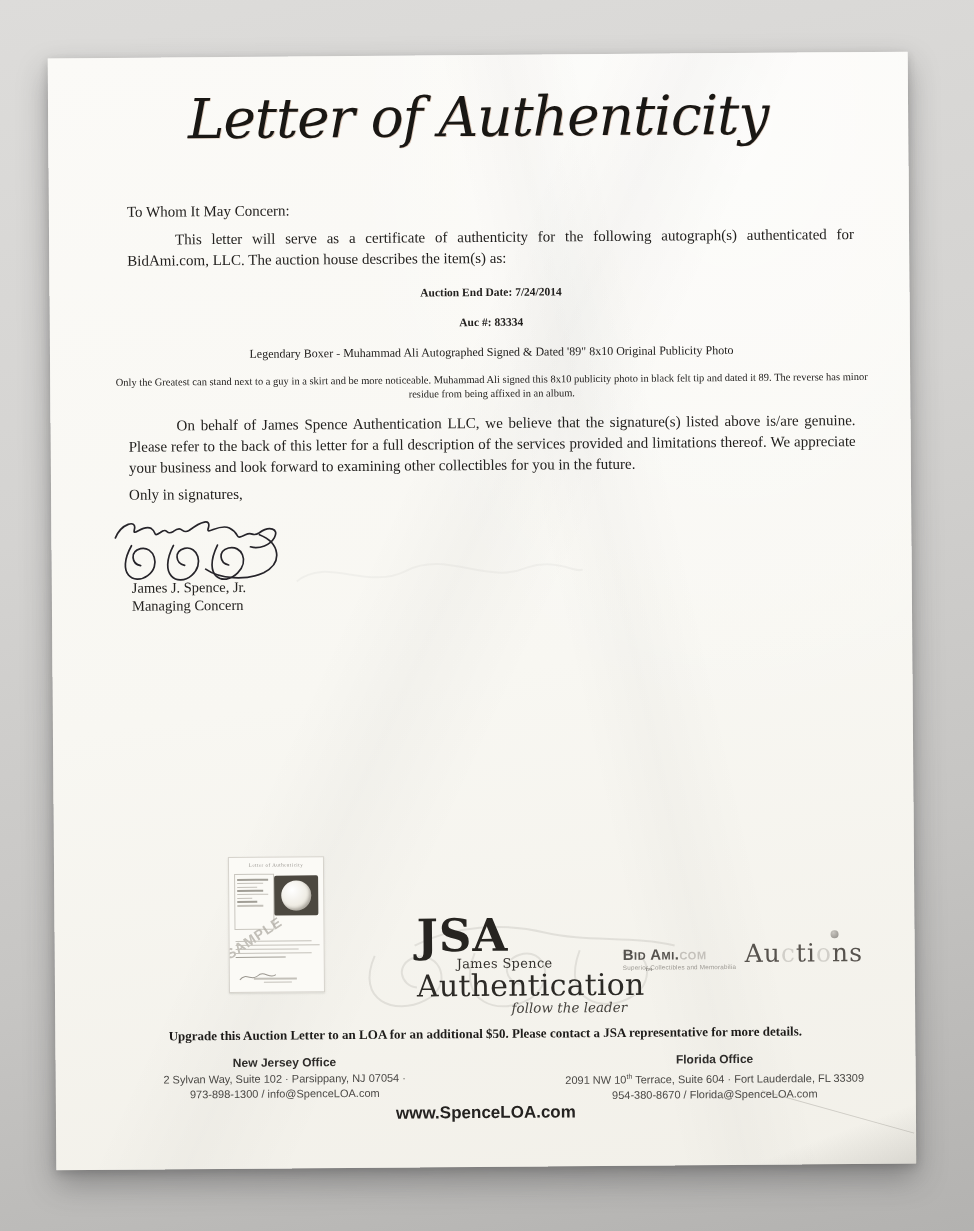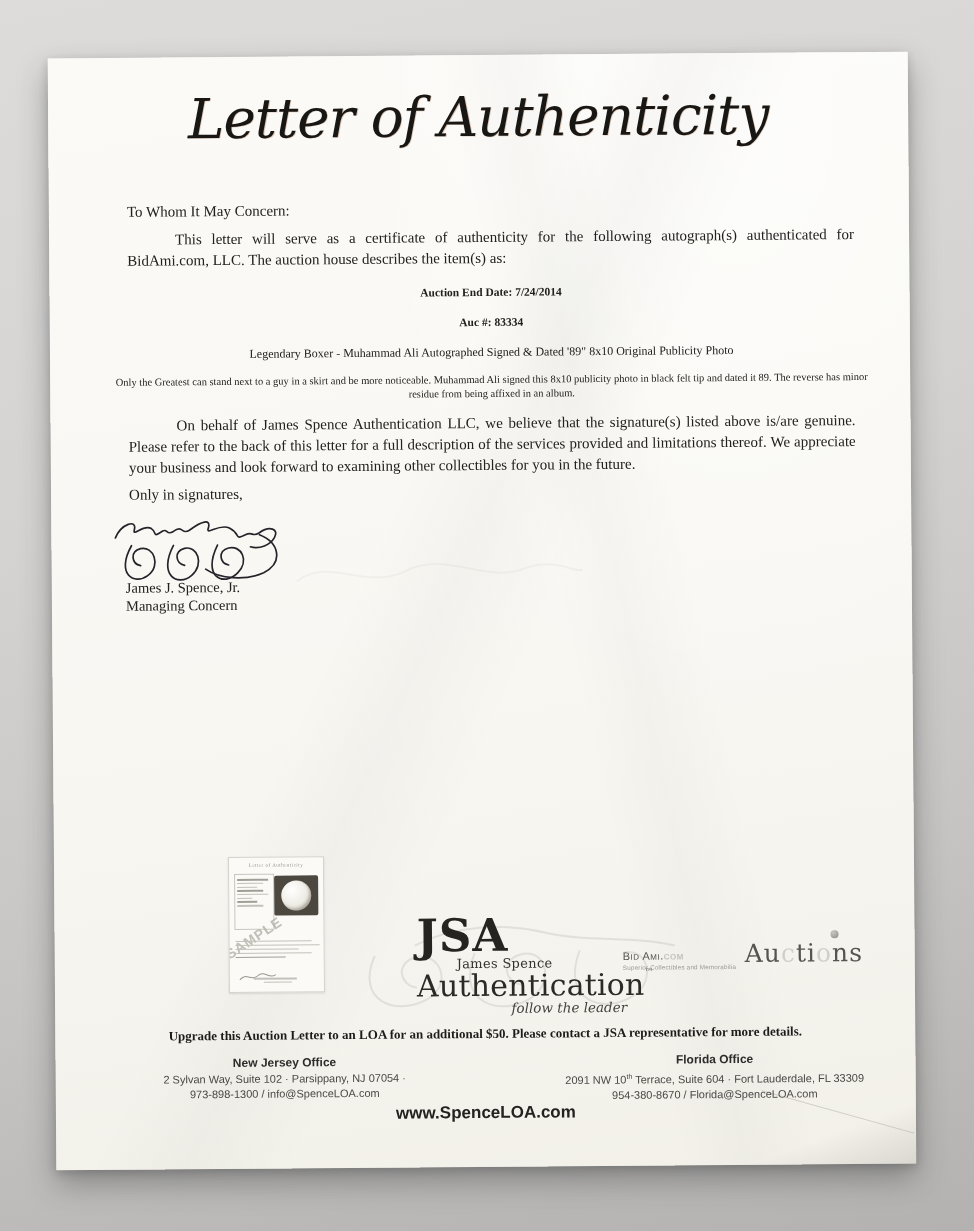--- a/index.html
+++ b/index.html
@@ -52,21 +52,21 @@
   .p-intro{top:172px;}
   .p-body{top:358px;}
   .cline{position:absolute;left:78px;width:727px;text-align:center;}
   .c-bold{font-weight:bold;font-size:11.5px;}
   .c-date{top:231px;}
   .c-auc{top:261px;}
   .c-item{top:290px;font-size:12px;}
   .c-desc{top:318px;font-size:10.5px;line-height:14px;left:60px;width:763px;}
   .closing{position:absolute;top:429px;left:78px;font-size:15px;}
   .sig-svg{position:absolute;top:446px;left:56px;}
-  .signer{position:absolute;top:521px;left:74px;font-size:14.5px;line-height:18px;}
+  .signer{position:absolute;top:521px;left:80px;font-size:14.5px;line-height:18px;}
   
   .ghost-mid{position:absolute;top:495px;left:235px;opacity:.06;}
   
   .sample-thumb{
     position:absolute;left:174px;top:800px;width:96px;height:136px;
     background:#fbfaf6;border:1px solid #d6d3cc;box-shadow:0 1px 2px rgba(90,88,82,.18);
     overflow:hidden;
   }
   .st-title{margin-top:5px;text-align:center;font-size:5px;color:#93908a;letter-spacing:.5px;}
   .st-infobox{
@@ -102,22 +102,22 @@
   }
   .jsa-acronym{font-size:45px;font-weight:bold;line-height:.86;letter-spacing:1px;color:#262420;}
   .jsa-founder{font-size:13px;margin-left:40px;margin-top:0;letter-spacing:.3px;color:#35322e;}
   .jsa-word{font-size:30px;margin-top:-3px;letter-spacing:.2px;color:#2c2a26;}
   .jsa-tm{font-size:9px;vertical-align:top;color:#56534e;}
   .jsa-tagline{font-size:13.5px;font-style:italic;text-align:right;margin-top:-3px;padding-right:10px;color:#45423d;}
   .bidami-logo{
     position:absolute;left:568px;top:892px;width:150px;
     font-family:"Liberation Sans",sans-serif;
   }
-  .bidami-name{font-size:11px;font-variant:small-caps;letter-spacing:.5px;color:#55524e;font-weight:normal;}
-  .bidami-tld{font-size:12px;font-variant:small-caps;letter-spacing:.5px;color:#c4c1bb;font-weight:bold;}
+  .bidami-name{font-size:15px;font-variant:small-caps;letter-spacing:.5px;color:#55524e;font-weight:bold;}
+  .bidami-tld{font-size:15px;font-variant:small-caps;letter-spacing:.5px;color:#c4c1bb;font-weight:bold;}
   .bidami-tagline{font-size:6.3px;color:#9b9892;margin-top:0;letter-spacing:.2px;}
   .auctions-logo{
     position:absolute;left:690px;top:886px;width:160px;
     font-family:"DejaVu Serif", serif;font-size:25px;color:#57534e;letter-spacing:1px;
   }
   .auctions-logo .faint{opacity:.22;}
   .pearl-dot{
     position:absolute;left:86px;top:-8px;width:8px;height:8px;border-radius:50%;
     background:radial-gradient(circle at 35% 30%,#c9c6c0,#8d8a85);
   }

